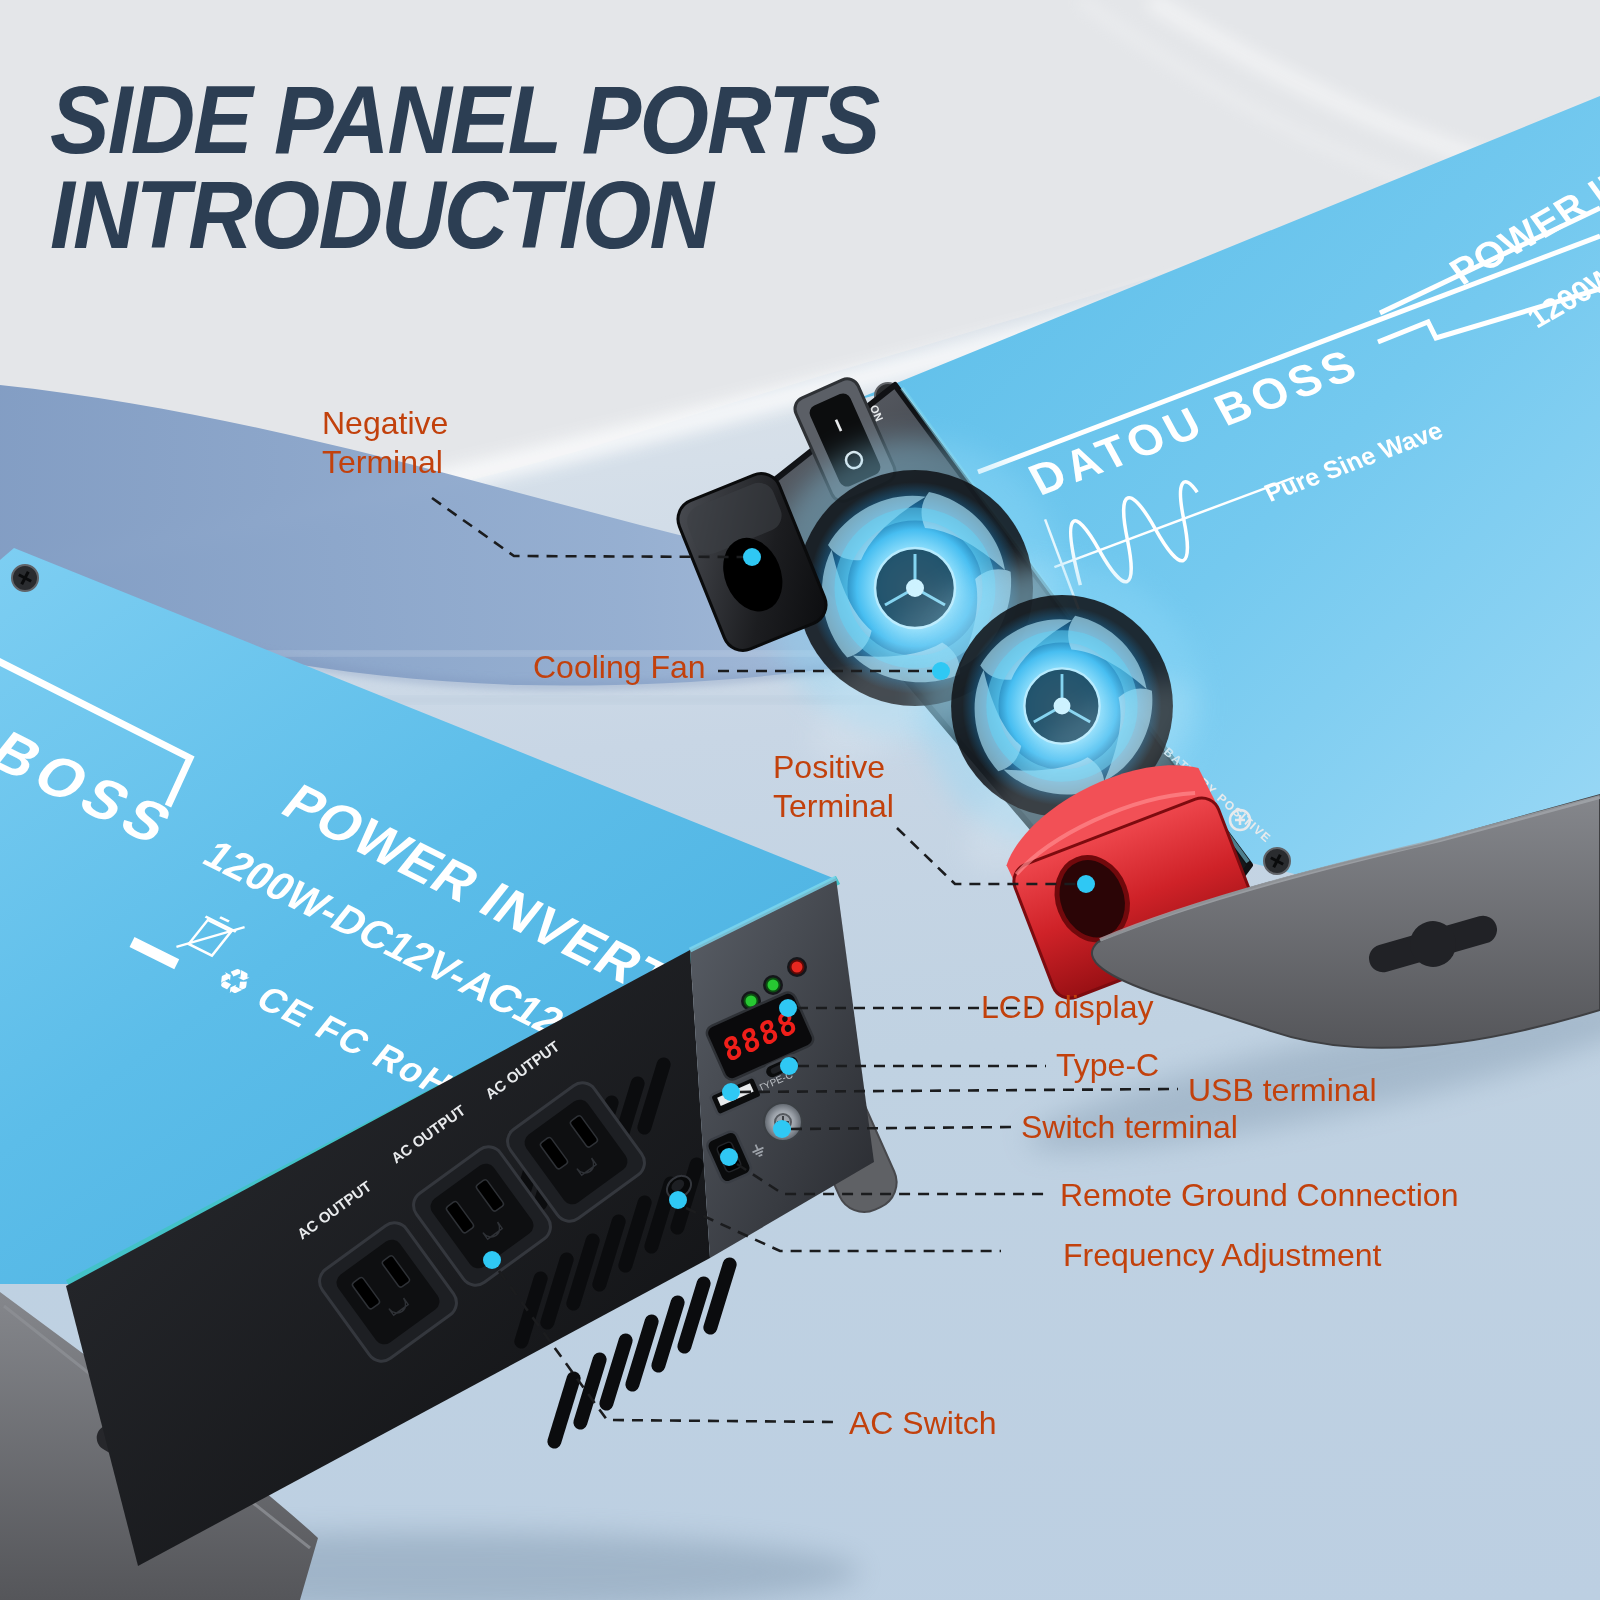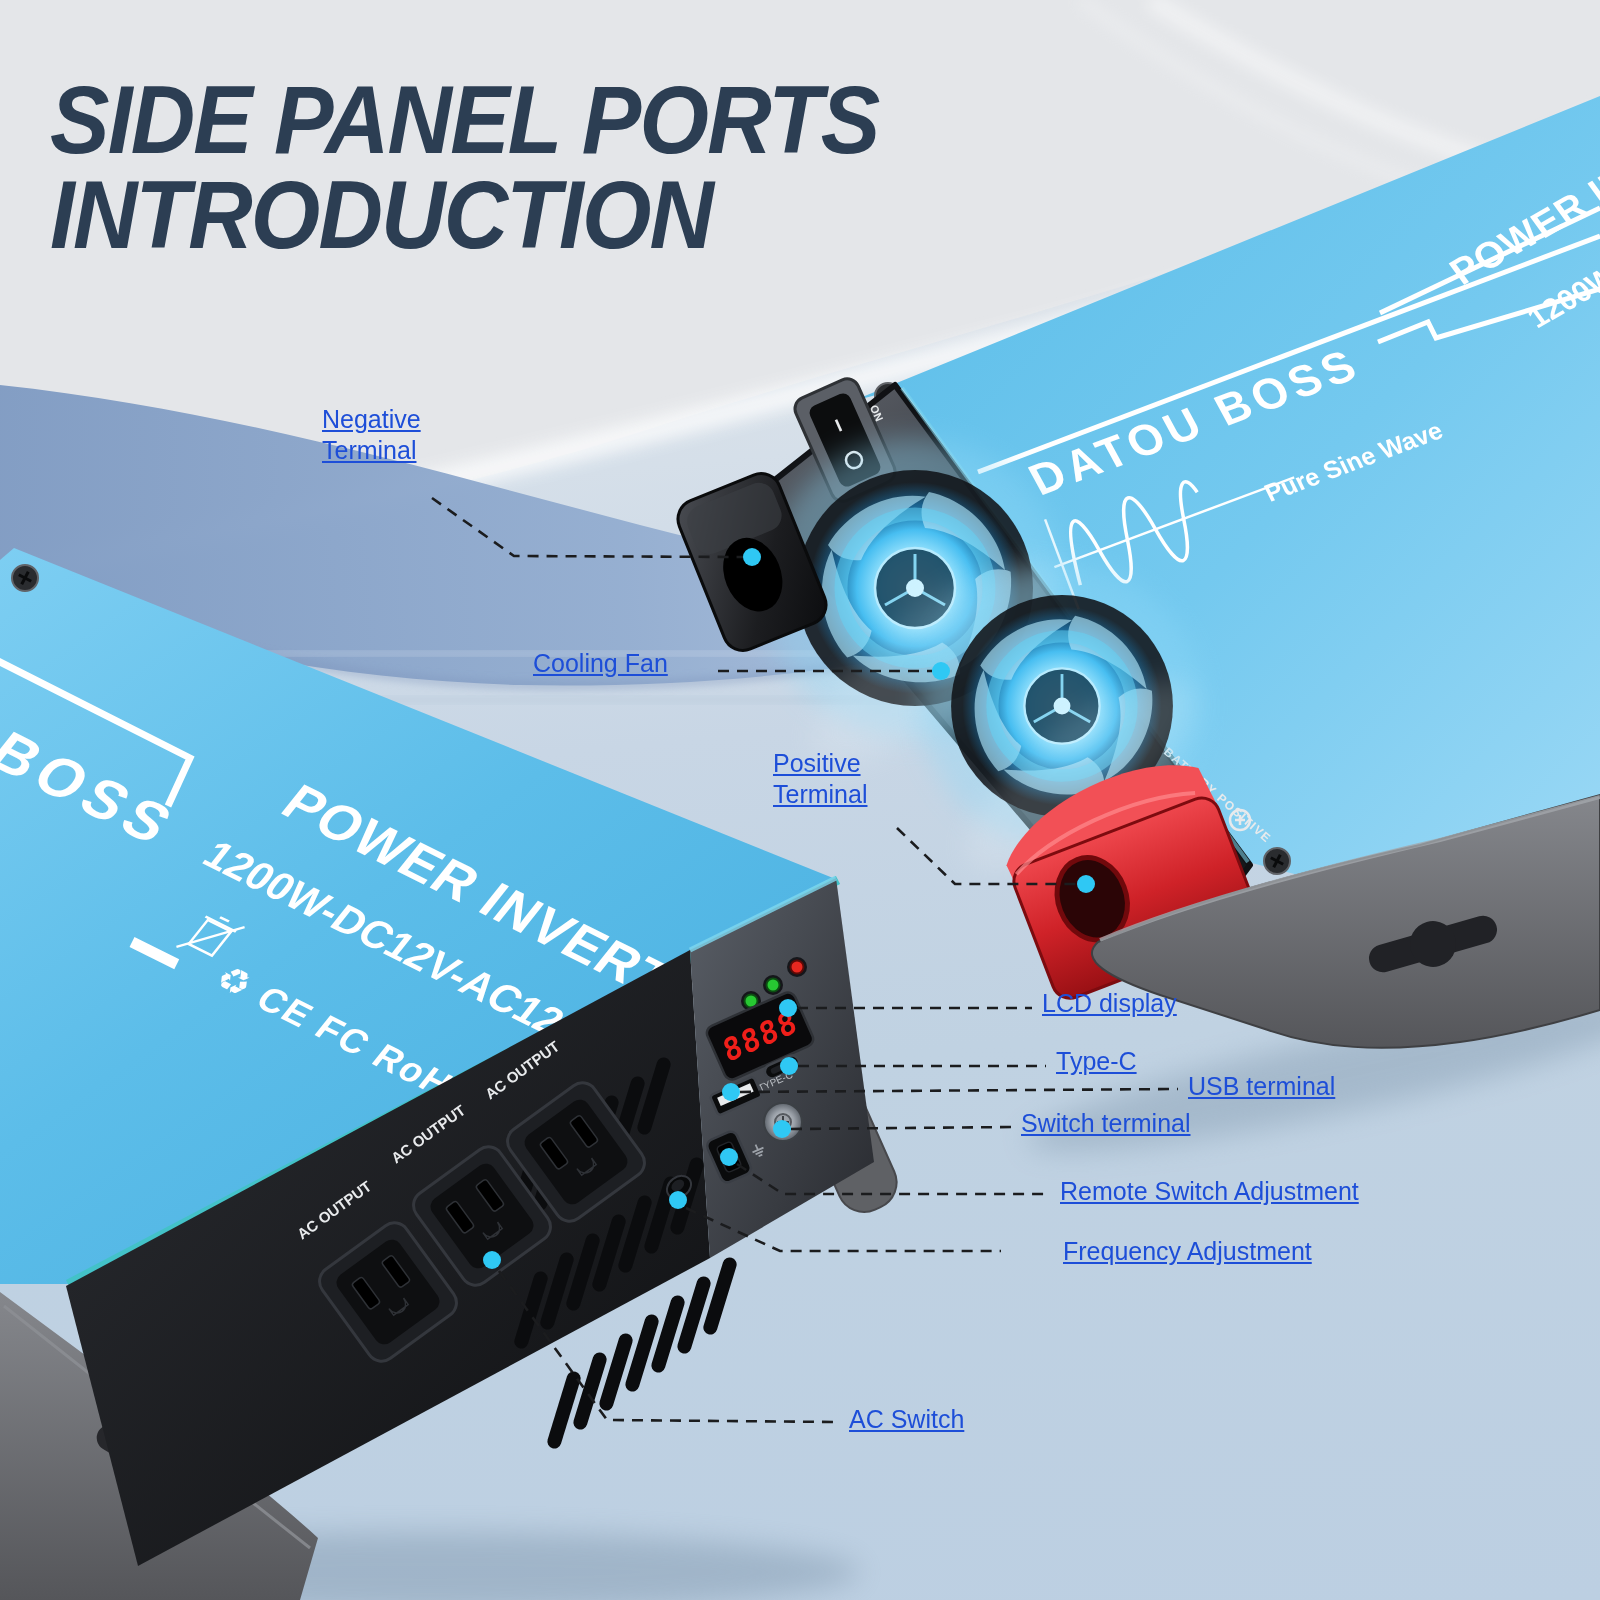--- a/index.html
+++ b/index.html
@@ -10,21 +10,21 @@
   }
   #stage{position:absolute;left:0;top:0;width:1600px;height:1600px;}
   svg{position:absolute;left:0;top:0;}
   .title{
     position:absolute;left:50px;top:72px;
     font-size:96px;font-weight:bold;font-style:italic;
     color:#2c3e53;letter-spacing:-2px;line-height:0.99em;
     transform:scaleX(.93);transform-origin:left top;white-space:nowrap;
   }
   .callout{
-    position:absolute;font-size:25px;color:#1d4ed8;line-height:1.23em;white-space:nowrap;text-decoration:underline;
+    position:absolute;font-size:32px;color:#c2410c;line-height:1.23em;white-space:nowrap;
   }
   .callout span{display:block;}
   .callout.center{text-align:left;}
   .wtxt{font-family:"Liberation Sans","DejaVu Sans",sans-serif;font-weight:bold;fill:#ffffff;}
   .microw{font-family:"Liberation Sans",sans-serif;font-weight:bold;fill:#e8eaec;}
   .seg{font-family:"DejaVu Sans Mono",monospace;font-weight:bold;fill:#ef1f1a;}
   .lead{fill:none;stroke:#1b1c1e;stroke-width:2.6;stroke-dasharray:11 8;}
 </style>
 </head>
 <body>
@@ -354,34 +354,34 @@
     <span>Negative</span>
     <span>Terminal</span>
   </div>
   <div class="callout" style="left:533px;top:648px">
     <span>Cooling Fan</span>
   </div>
   <div class="callout center" style="left:773px;top:748px;width:158px">
     <span>Positive</span>
     <span>Terminal</span>
   </div>
-  <div class="callout" style="left:1042px;top:988px">
+  <div class="callout" style="left:981px;top:988px">
     <span>LCD display</span>
   </div>
   <div class="callout" style="left:1056px;top:1046px">
     <span>Type-C</span>
   </div>
   <div class="callout" style="left:1188px;top:1071px">
     <span>USB terminal</span>
   </div>
   <div class="callout" style="left:1021px;top:1108px">
     <span>Switch terminal</span>
   </div>
   <div class="callout" style="left:1060px;top:1176px">
-    <span>Remote Switch Adjustment</span>
+    <span>Remote Ground Connection</span>
   </div>
   <div class="callout" style="left:1063px;top:1236px">
     <span>Frequency Adjustment</span>
   </div>
   <div class="callout" style="left:849px;top:1404px">
     <span>AC Switch</span>
   </div>
 </div>
 
 </body></html>

